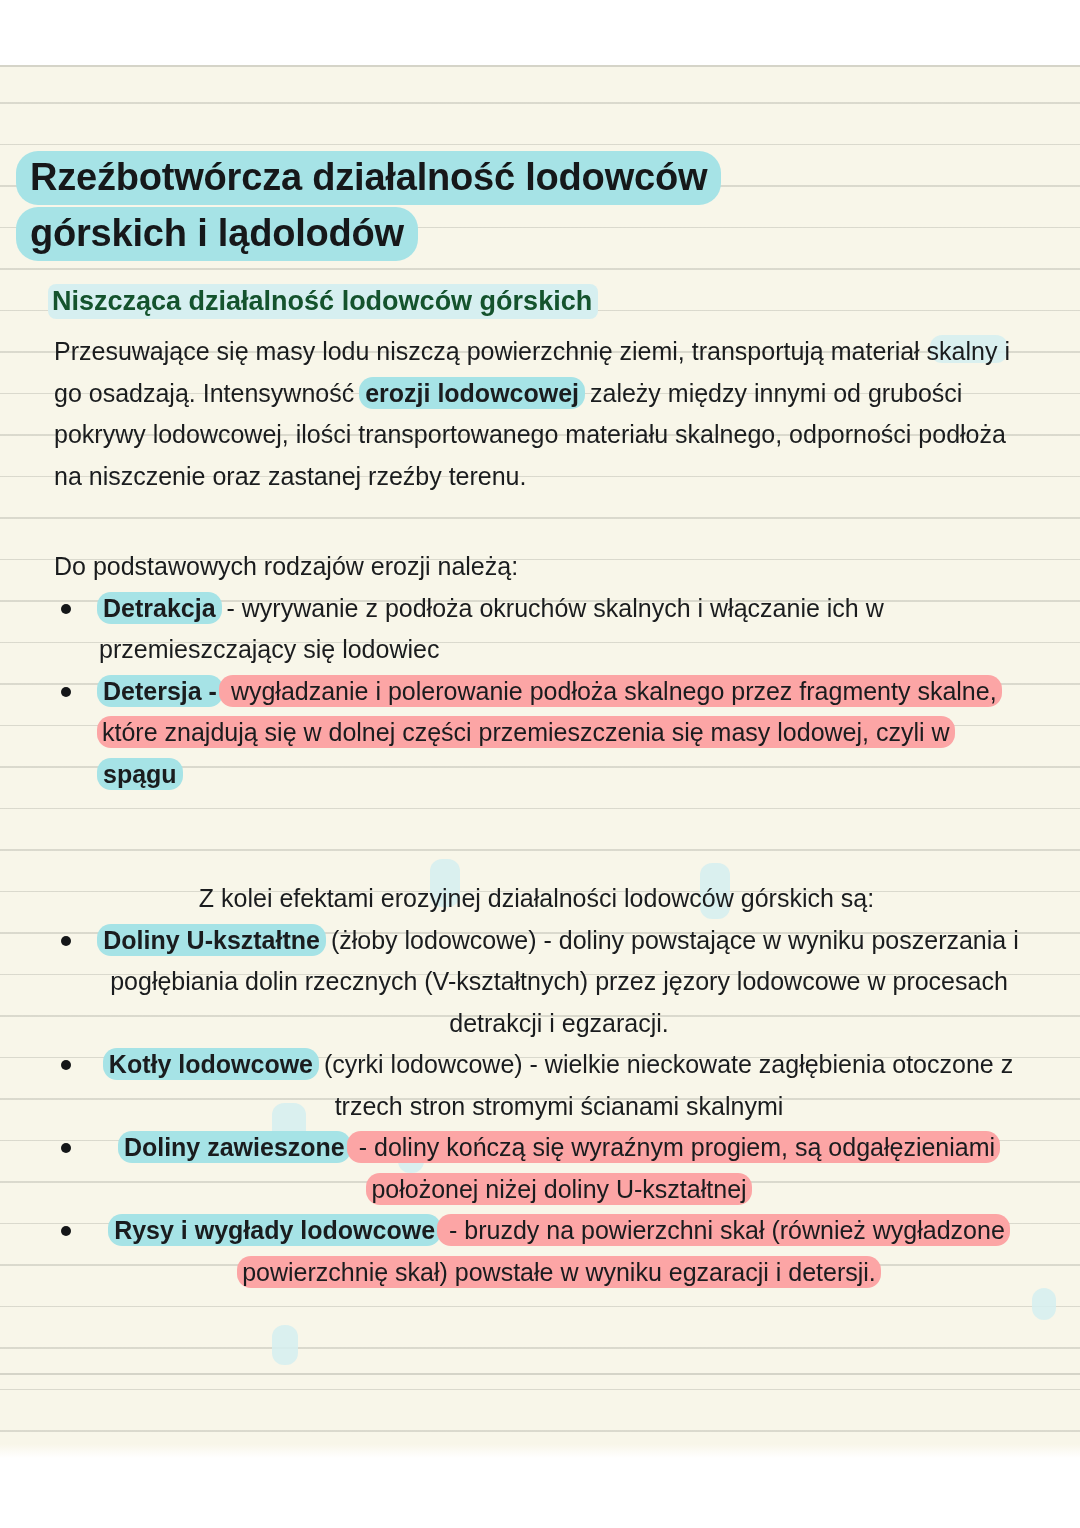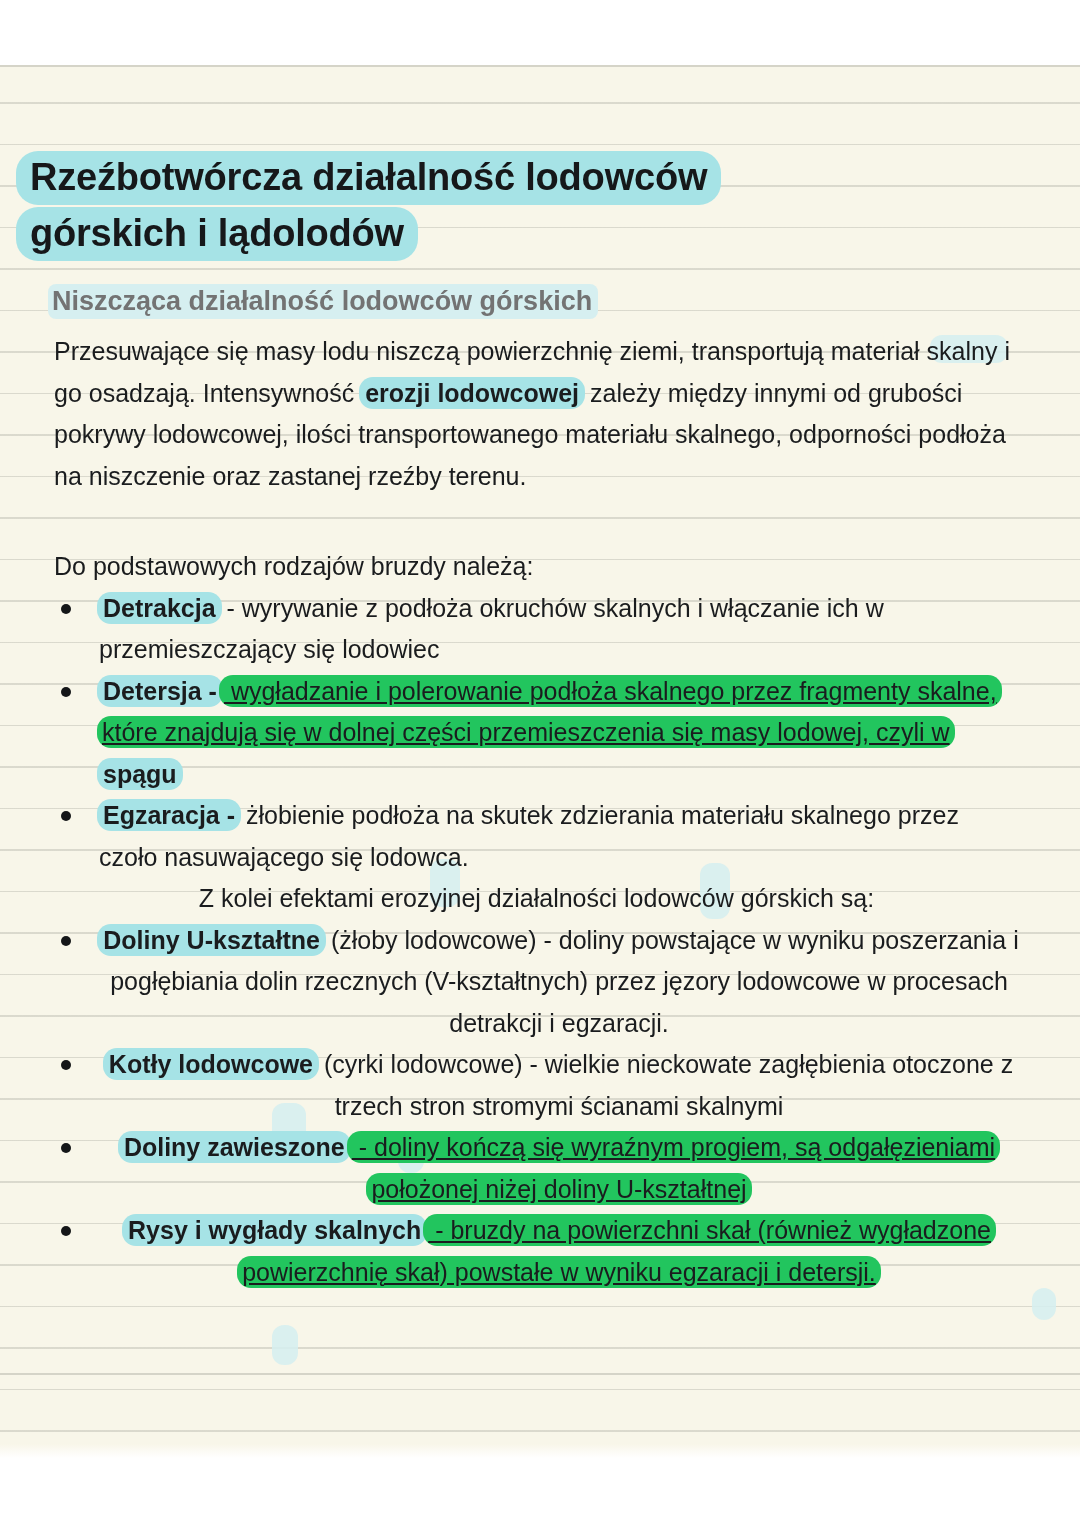--- a/index.html
+++ b/index.html
@@ -81,22 +81,21 @@
     background: #a6e3e6;
   }
   .hl-faint {
     position: relative;
     display: inline;
     border-radius: 14px;
     padding: 2px 5px;
     margin: 0 -2px;
     box-decoration-break: clone;
     -webkit-box-decoration-break: clone;
-    background: #22c55e;
-    text-decoration: underline;
+    background: #fca5a5;
   }
 
   
   .title {
     position: absolute;
     left: 24px;
     top: 78px;
     width: 1000px;
     font-size: 38px;
     font-weight: bold;
@@ -113,21 +112,21 @@
   }
   .title .tl2 { margin-top: 2px; }
 
   
   .subhead {
     position: absolute;
     left: 52px;
     top: 211px;
     font-size: 27px;
     font-weight: bold;
-    color: #737373;
+    color: #14532d;
     line-height: 34px;
   }
   .subhead .shl {
     display: inline-block;
     background: #d6eff0;
     border-radius: 8px;
     padding: 0px 6px 1px 4px;
     margin-left: -4px;
   }
 
@@ -199,33 +198,29 @@
 
   <div class="subhead">
     <span class="shl">Niszcząca działalność lodowców górskich</span>
   </div>
 
   <div class="body-block para" style="top:258px;">
     <span>Przesuwające się masy lodu niszczą powierzchnię ziemi, transportują materiał skalny i go osadzają. Intensywność </span><b class="hl">erozji lodowcowej</b><span> zależy między innymi od grubości pokrywy lodowcowej, ilości transportowanego materiału skalnego, odporności podłoża na niszczenie oraz zastanej rzeźby terenu.</span>
   </div>
 
   <div class="body-block" style="top:473px;">
-    <div class="para">Do podstawowych rodzajów bruzdy należą:</div>
+    <div class="para">Do podstawowych rodzajów erozji należą:</div>
     <ul class="list">
       <li>
         <span class="dot"></span>
         <b class="hl">Detrakcja</b><span> - wyrywanie z podłoża okruchów skalnych i włączanie ich w przemieszczający się lodowiec</span>
       </li>
       <li>
         <span class="dot"></span>
         <b class="hl">Detersja -</b><span class="hl-faint"> wygładzanie i polerowanie podłoża skalnego przez fragmenty skalne, które znajdują się w dolnej części przemieszczenia się masy lodowej, czyli w </span><b class="hl">spągu</b>
-      </li>
-      <li>
-        <span class="dot"></span>
-        <b class="hl">Egzaracja -</b><span> żłobienie podłoża na skutek zdzierania materiału skalnego przez czoło nasuwającego się lodowca.</span>
       </li>
     </ul>
   </div>
 
   <div class="body-block" style="top:805px;text-align:center;">
     <div class="para">Z kolei efektami erozyjnej działalności lodowców górskich są:</div>
     <ul class="list">
       <li>
         <span class="dot"></span>
         <b class="hl">Doliny U-kształtne</b><span> (żłoby lodowcowe) - doliny powstające w wyniku poszerzania i pogłębiania dolin rzecznych (V-kształtnych) przez jęzory lodowcowe w procesach detrakcji i egzaracji.</span>
@@ -233,18 +228,18 @@
       <li>
         <span class="dot"></span>
         <b class="hl">Kotły lodowcowe</b><span> (cyrki lodowcowe) - wielkie nieckowate zagłębienia otoczone z trzech stron stromymi ścianami skalnymi</span>
       </li>
       <li>
         <span class="dot"></span>
         <b class="hl">Doliny zawieszone</b><span class="hl-faint"> - doliny kończą się wyraźnym progiem, są odgałęzieniami położonej niżej doliny U-kształtnej</span>
       </li>
       <li>
         <span class="dot"></span>
-        <b class="hl">Rysy i wygłady skalnych</b><span class="hl-faint"> - bruzdy na powierzchni skał (również wygładzone powierzchnię skał) powstałe w wyniku egzaracji i detersji.</span>
+        <b class="hl">Rysy i wygłady lodowcowe</b><span class="hl-faint"> - bruzdy na powierzchni skał (również wygładzone powierzchnię skał) powstałe w wyniku egzaracji i detersji.</span>
       </li>
     </ul>
   </div>
 
 </div>
 
 </body></html>

